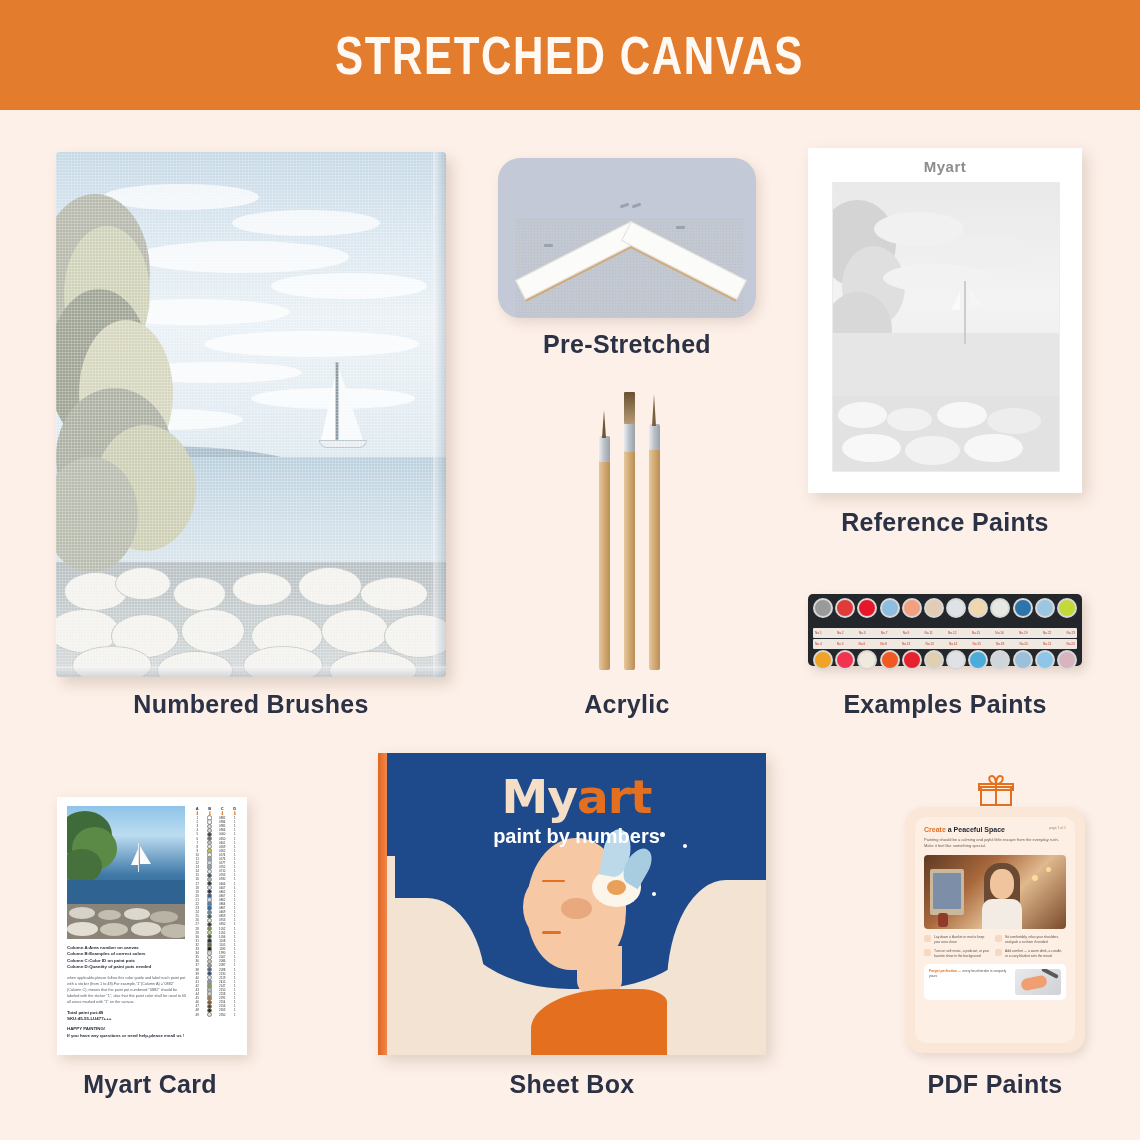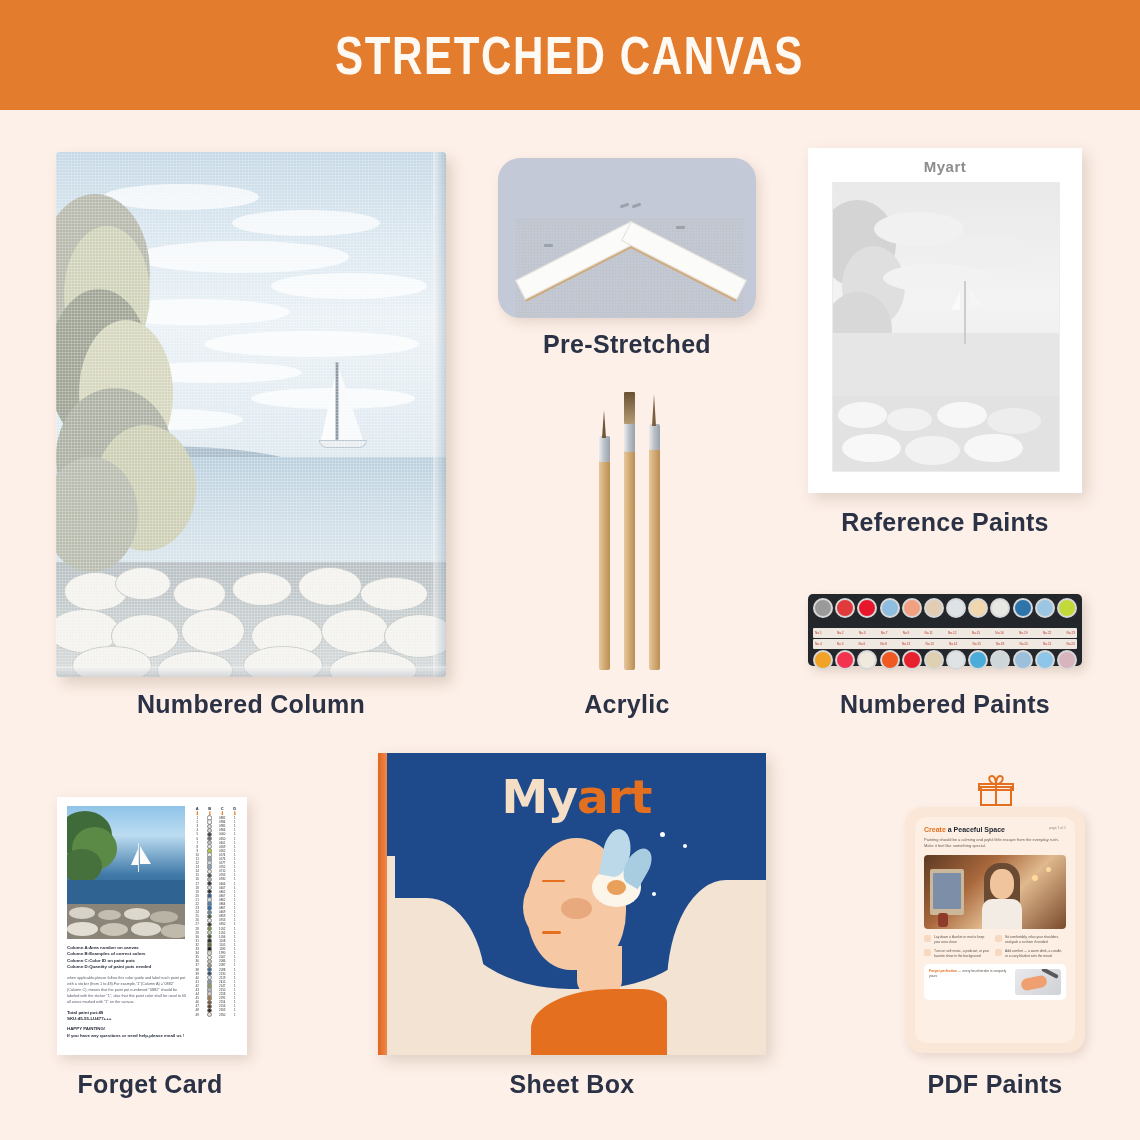--- a/index.html
+++ b/index.html
@@ -225,21 +225,21 @@
     <div class="rock" style="left:84%;top:88%;width:18%;height:8%;"></div>
     <div class="rock" style="left:4%;top:94%;width:20%;height:7%;"></div>
     <div class="rock" style="left:26%;top:95%;width:19%;height:7%;"></div>
     <div class="rock" style="left:48%;top:94%;width:20%;height:7%;"></div>
     <div class="rock" style="left:70%;top:95%;width:22%;height:7%;"></div>
     <div class="cv-texture"></div>
     <div class="cv-edge"></div>
     <div class="cv-edge-b"></div>
   </div>
 </div>
-<div class="caption" style="position:absolute;left:56px;top:690px;width:390px;">Numbered Column</div>
+<div class="caption" style="position:absolute;left:56px;top:690px;width:390px;">Numbered Brushes</div>
 
 <div class="prestretch-card">
   <div class="ps-weave" style="left:18px;top:60px;width:228px;height:110px;"></div>
   <div class="ps-wood" style="left:12px;top:76px;width:124px;height:12px;transform:rotate(-27deg);transform-origin:right center;"></div>
   <div class="ps-wood" style="left:130px;top:76px;width:124px;height:12px;transform:rotate(27deg);transform-origin:left center;"></div>
   <div class="ps-panel" style="left:8px;top:62px;width:128px;height:20px;transform:rotate(-27deg);transform-origin:right center;"></div>
   <div class="ps-panel" style="left:128px;top:62px;width:128px;height:20px;transform:rotate(27deg);transform-origin:left center;"></div>
   <div class="staple" style="left:46px;top:86px;"></div>
   <div class="staple" style="left:122px;top:46px;transform:rotate(-20deg);"></div>
   <div class="staple" style="left:134px;top:46px;transform:rotate(-20deg);"></div>
@@ -338,21 +338,21 @@
       <div class="pot" style="background: rgb(232, 33, 46);"></div>
       <div class="pot" style="background: rgb(222, 208, 176);"></div>
       <div class="pot" style="background: rgb(223, 227, 230);"></div>
       <div class="pot" style="background: rgb(74, 173, 217);"></div>
       <div class="pot" style="background: rgb(207, 214, 218);"></div>
       <div class="pot" style="background: rgb(156, 192, 220);"></div>
       <div class="pot" style="background: rgb(142, 198, 234);"></div>
       <div class="pot" style="background: rgb(216, 180, 191);"></div>
     </div>
 </div>
-<div class="caption" style="position:absolute;left:808px;top:690px;width:274px;">Numbered Paints</div>
+<div class="caption" style="position:absolute;left:808px;top:690px;width:274px;">Examples Paints</div>
 
 <div class="colorcard">
   <div class="cc-img">
     <div style="position:absolute;left:-8%;top:4%;width:46%;height:36%;background:#3f6b3a;border-radius:50%;"></div>
     <div style="position:absolute;left:4%;top:16%;width:38%;height:32%;background:#5a8a45;border-radius:50%;"></div>
     <div style="position:absolute;left:-4%;top:32%;width:34%;height:26%;background:#46703c;border-radius:50%;"></div>
     <div style="position:absolute;left:0;top:56%;width:100%;height:22%;background:#2f6492;"></div>
     <div style="position:absolute;left:60%;top:28%;width:1.5px;height:22%;background:#e8e8e8;"></div>
     <div style="position:absolute;left:54%;top:32%;width:0;height:0;border-left:7px solid transparent;border-bottom:16px solid #fdfdfd;"></div>
     <div style="position:absolute;left:61.5%;top:30%;width:0;height:0;border-right:11px solid transparent;border-bottom:18px solid #fbfbfb;"></div>
@@ -779,21 +779,21 @@
           <div class="c1">49</div>
           <div class="c2">
             <div class="cc-sw" style="background: rgb(232, 227, 216);"></div>
           </div>
           <div class="c3">2350</div>
           <div class="c4">1</div>
         </div>
       </div>
   </div>
 </div>
-<div class="caption" style="position:absolute;left:40px;top:1070px;width:220px;">Forget Card</div>
+<div class="caption" style="position:absolute;left:40px;top:1070px;width:220px;">Myart Card</div>
 
 <div class="myartbox">
   <div class="box-edge"></div>
   <div class="box-face">
     <div class="box-cream"></div>
 
     <div class="hair" style="left:2%;top:22%;width:44%;height:30%;border-radius:0 0 70% 0;"></div>
     <div class="hair" style="left:54%;top:22%;width:46%;height:34%;border-radius:0 0 0 70%;"></div>
     <div class="hair" style="left:18%;top:26%;width:66%;height:52%;border-radius:50% 50% 46% 46%;"></div>
     <div style="position:absolute;left:0;bottom:0;width:26%;height:52%;background:#F3E3D2;border-radius:0 60% 0 0;"></div>
@@ -814,20 +814,21 @@
     <div style="position:absolute;left:57%;top:25%;width:7%;height:16%;background:#BBD9E8;border-radius:50% 50% 50% 0;transform:rotate(10deg);"></div>
     <div style="position:absolute;left:63%;top:31%;width:6%;height:13%;background:#A8CDE0;border-radius:50% 50% 0 50%;transform:rotate(30deg);"></div>
 
     <div style="position:absolute;left:72%;top:26%;width:5px;height:5px;background:#fff;border-radius:50%;"></div>
     <div style="position:absolute;left:78%;top:30%;width:4px;height:4px;background:#fff;border-radius:50%;"></div>
     <div style="position:absolute;left:70%;top:46%;width:4px;height:4px;background:#fff;border-radius:50%;"></div>
 
     <div class="box-logo">
       <span class="logo-my">My</span><span class="logo-art">art</span>
     </div>
+    <div class="box-sub">paint by numbers</div>
   </div>
 </div>
 <div class="caption" style="position:absolute;left:378px;top:1070px;width:388px;">Sheet Box</div>
 
 <div class="pdfguide">
   <div style="position:absolute;left:72px;top:0;width:38px;height:32px;">
     <svg viewBox="0 0 38 32" width="38" height="32">
       <rect x="4" y="12" width="30" height="18" fill="none" stroke="#E4701F" stroke-width="2"></rect>
       <rect x="2" y="9" width="34" height="6" fill="none" stroke="#E4701F" stroke-width="2"></rect>
       <line x1="19" y1="9" x2="19" y2="30" stroke="#E4701F" stroke-width="2"></line>

